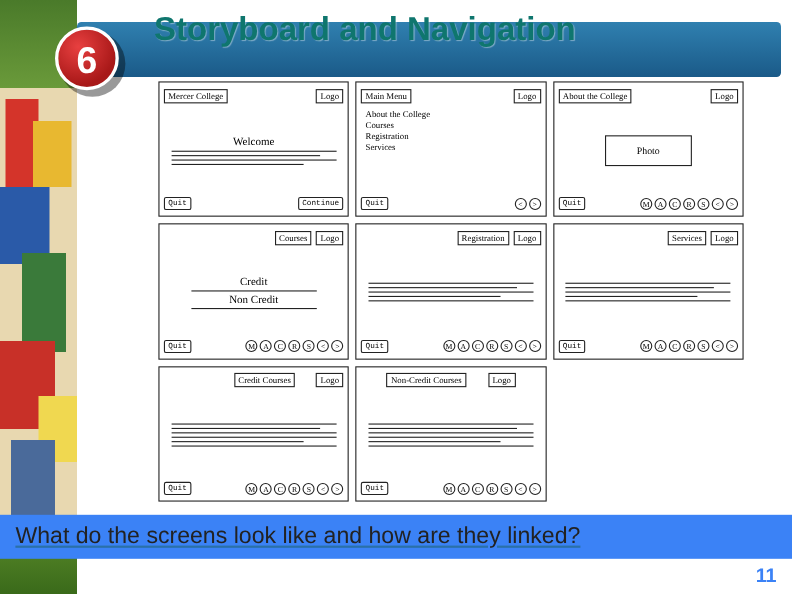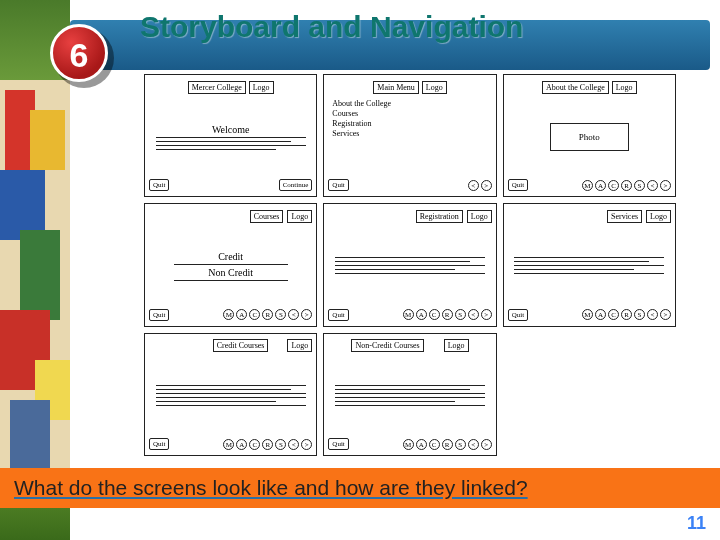--- a/index.html
+++ b/index.html
@@ -18,38 +18,38 @@
 
   .header-bar { position: absolute; left: 70px; top: 20px; right: 10px; height: 50px; background: linear-gradient(to bottom, #3080b0, #1a5a88); border-radius: 4px; }
   .title { position: absolute; left: 140px; top: 10px; font-size: 30px; font-weight: bold; color: #0f766e; text-shadow: 1px 1px 1px rgba(255,255,255,0.4); }
   .badge-wrap { position: absolute; left: 50px; top: 24px; width: 64px; height: 64px; }
   .badge-shadow { position: absolute; left: 4px; top: 4px; width: 60px; height: 60px; border-radius: 50%; background: rgba(0,0,0,0.4); }
   .badge { position: absolute; left: 0; top: 0; width: 58px; height: 58px; border-radius: 50%; background: radial-gradient(circle at 35% 30%, #e84040, #a81818 70%); border: 3px solid #fff; color: #fff; font-size: 34px; font-weight: bold; text-align: center; line-height: 56px; }
 
   .storyboard-area { position: absolute; left: 140px; top: 70px; width: 540px; height: 390px; background: #fff; }
   .sb-grid { display: grid; grid-template-columns: repeat(3, 1fr); grid-template-rows: repeat(3, 1fr); gap: 6px; padding: 4px; height: 100%; }
   .sb-cell { border: 1px solid #222; background: #fff; padding: 4px; display: flex; flex-direction: column; font-family: "Comic Sans MS", cursive; font-size: 9px; position: relative; }
-  .sb-row-top { display: flex; justify-content: center; align-items: center; gap: 3px; height: 16px; }
+  .sb-row-top { display: flex; justify-content: space-between; align-items: center; gap: 3px; height: 16px; }
   .sb-label { border: 1px solid #222; padding: 1px 3px; font-size: 8px; white-space: nowrap; }
   .sb-logo { border: 1px solid #222; padding: 1px 3px; font-size: 8px; }
   .sb-body { flex: 1; padding: 4px 0; display: flex; flex-direction: column; justify-content: center; align-items: center; gap: 2px; }
   .sb-body-text { font-size: 10px; text-align: center; }
   .sb-lines { display: flex; flex-direction: column; gap: 3px; width: 92%; }
   .sb-line { height: 1px; background: #222; width: 100%; }
   .sb-line.w80 { width: 80%; }
   .sb-line.w90 { width: 90%; }
   .sb-line.w70 { width: 70%; }
   .sb-box { border: 1px solid #222; padding: 2px 6px; font-size: 9px; }
   .sb-list { display: flex; flex-direction: column; gap: 1px; font-size: 8px; align-self: flex-start; padding-left: 4px; }
   .sb-footer { display: flex; justify-content: space-between; align-items: center; gap: 2px; height: 14px; }
-  .sb-btn { border: 1px solid #222; border-radius: 2px; padding: 0 3px; font-size: 7px; line-height: 10px; }
+  .sb-btn { border: 1px solid #222; border-radius: 2px; padding: 0 3px; font-size: 7px; line-height: 10px; font-family: Liberation Mono, monospace; }
   .sb-btn-circ { border: 1px solid #222; border-radius: 50%; width: 11px; height: 11px; font-size: 7px; line-height: 10px; text-align: center; display: inline-block; }
   .sb-nav-group { display: flex; gap: 2px; }
 
-  .caption-bar { position: absolute; left: 0; bottom: 32px; width: 720px; height: 40px; background: #f97316; display: flex; align-items: center; padding: 0 14px; }
+  .caption-bar { position: absolute; left: 0; bottom: 32px; width: 720px; height: 40px; background: #3b82f6; display: flex; align-items: center; padding: 0 14px; }
   .caption-text { font-size: 21px; color: #222; text-decoration: underline; text-decoration-color: #2a70a8; }
   .pagenum { position: absolute; right: 14px; bottom: 6px; font-size: 18px; font-weight: bold; color: #3b82f6; }
 </style>
 </head>
 <body>
 
 <div class="left-strip">
   <div class="strip-top"></div>
   <div class="strip-art">
     <div class="art-block1"></div>

